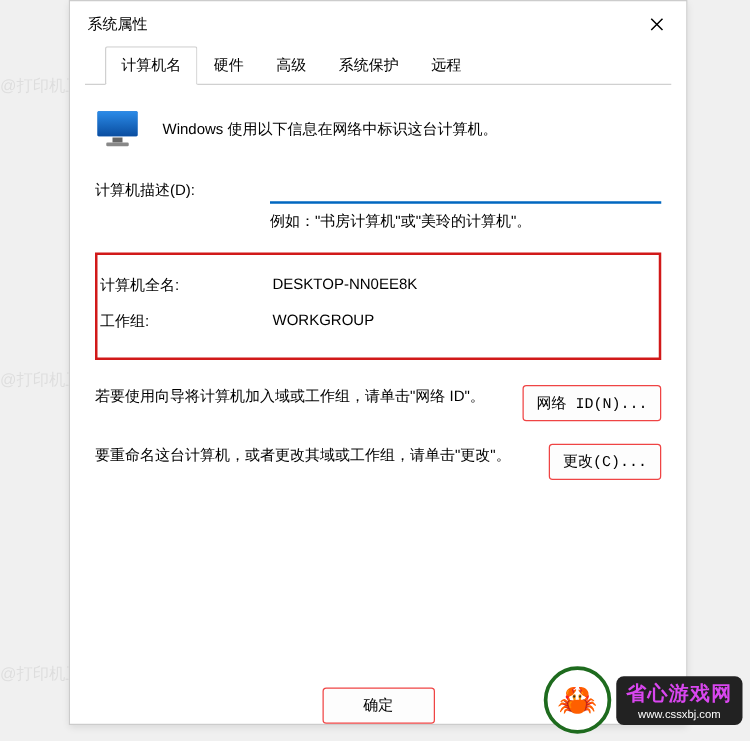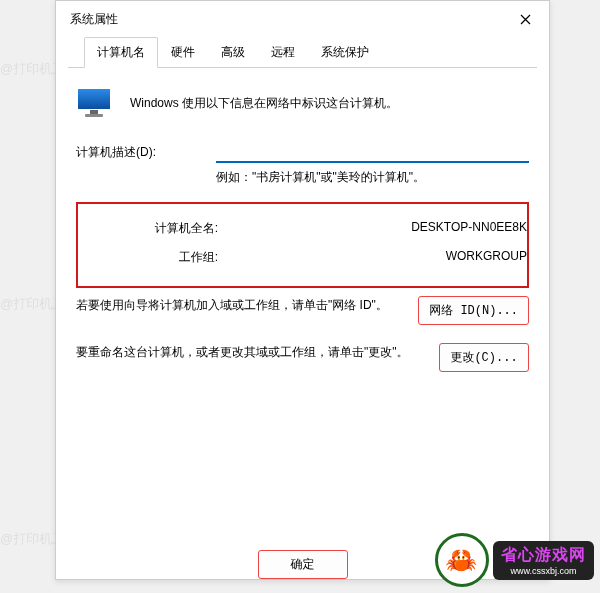--- a/index.html
+++ b/index.html
@@ -107,22 +107,21 @@
       font-size:12px;
     }
     .example-row {
       margin-left:140px;
       margin-bottom:16px;
       color:#000;
     }
     .highlight-box {
       border:2px solid #d11919;
       padding:12px 0 12px 0;
-      margin-bottom:8px;
-      text-align:right;
+      margin-bottom:20px;
     }
     .info-row {
       display:flex;
       padding:4px 0 8px 0;
     }
     .info-label { width:140px; padding-left:2px;}
     .info-value { flex:1; }
     .action-row {
       display:flex;
       align-items:flex-start;
@@ -192,22 +191,22 @@
       <svg width="11" height="11" viewBox="0 0 11 11">
           <path d="M1 1 L10 10 M10 1 L1 10" stroke="#000" stroke-width="1.2" fill="none"></path>
         </svg>
     </div>
   </div>
 
   <div class="tab-row">
     <div class="tab active">计算机名</div>
     <div class="tab">硬件</div>
     <div class="tab">高级</div>
+    <div class="tab">系统保护</div>
     <div class="tab">远程</div>
-    <div class="tab">系统保护</div>
   </div>
 
   <div class="content">
     <div class="intro-row">
       <span class="monitor-icon">
         <svg width="36" height="32" viewBox="0 0 36 32">
           <rect x="2" y="2" width="32" height="20" rx="1" fill="#0a62c4"></rect>
           <rect x="2" y="2" width="32" height="20" rx="1" fill="url(#g)"></rect>
           <rect x="14" y="23" width="8" height="4" fill="#666"></rect>
           <rect x="9" y="27" width="18" height="3" rx="1" fill="#888"></rect>

